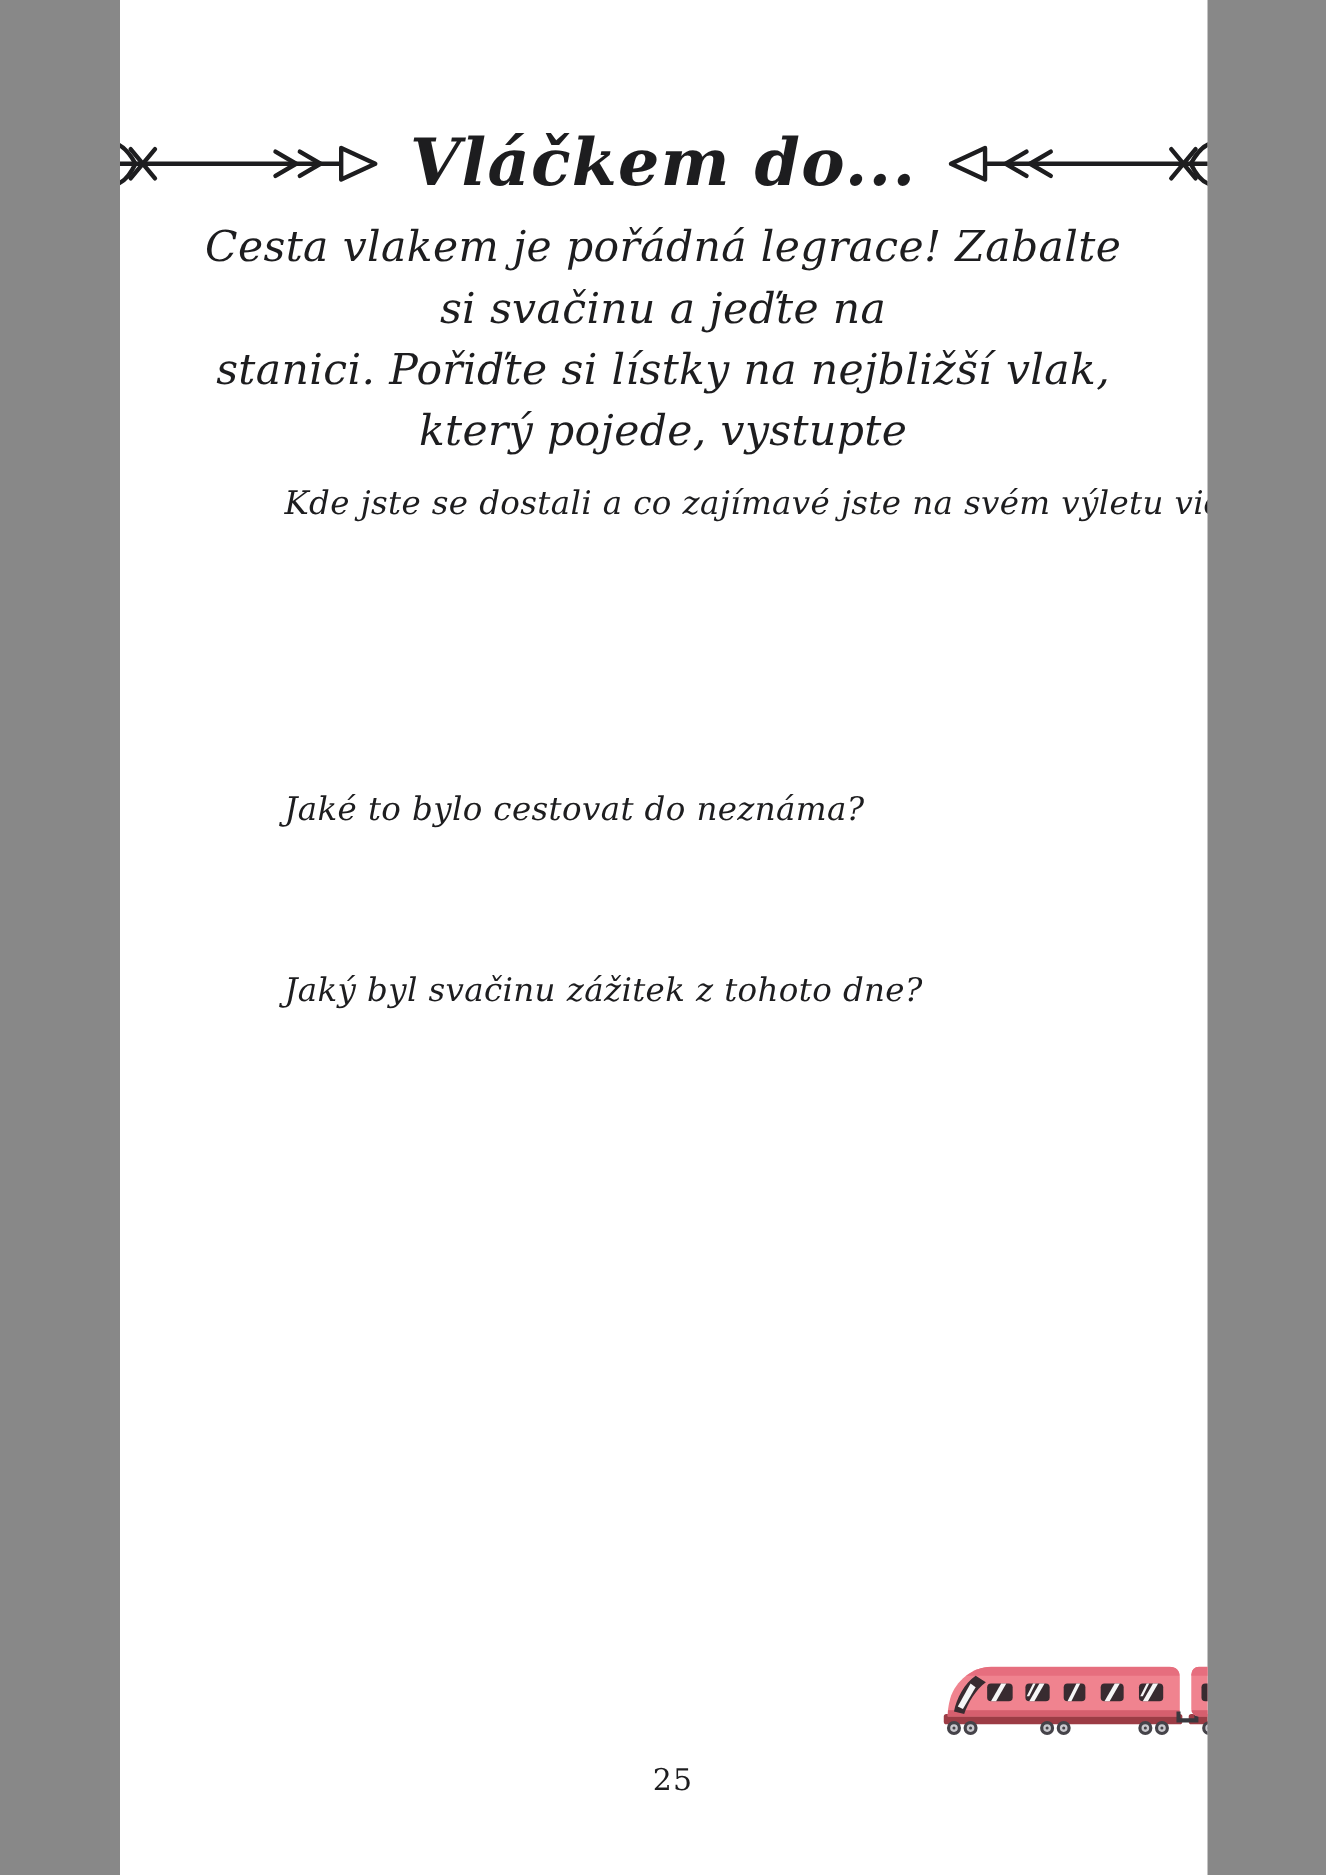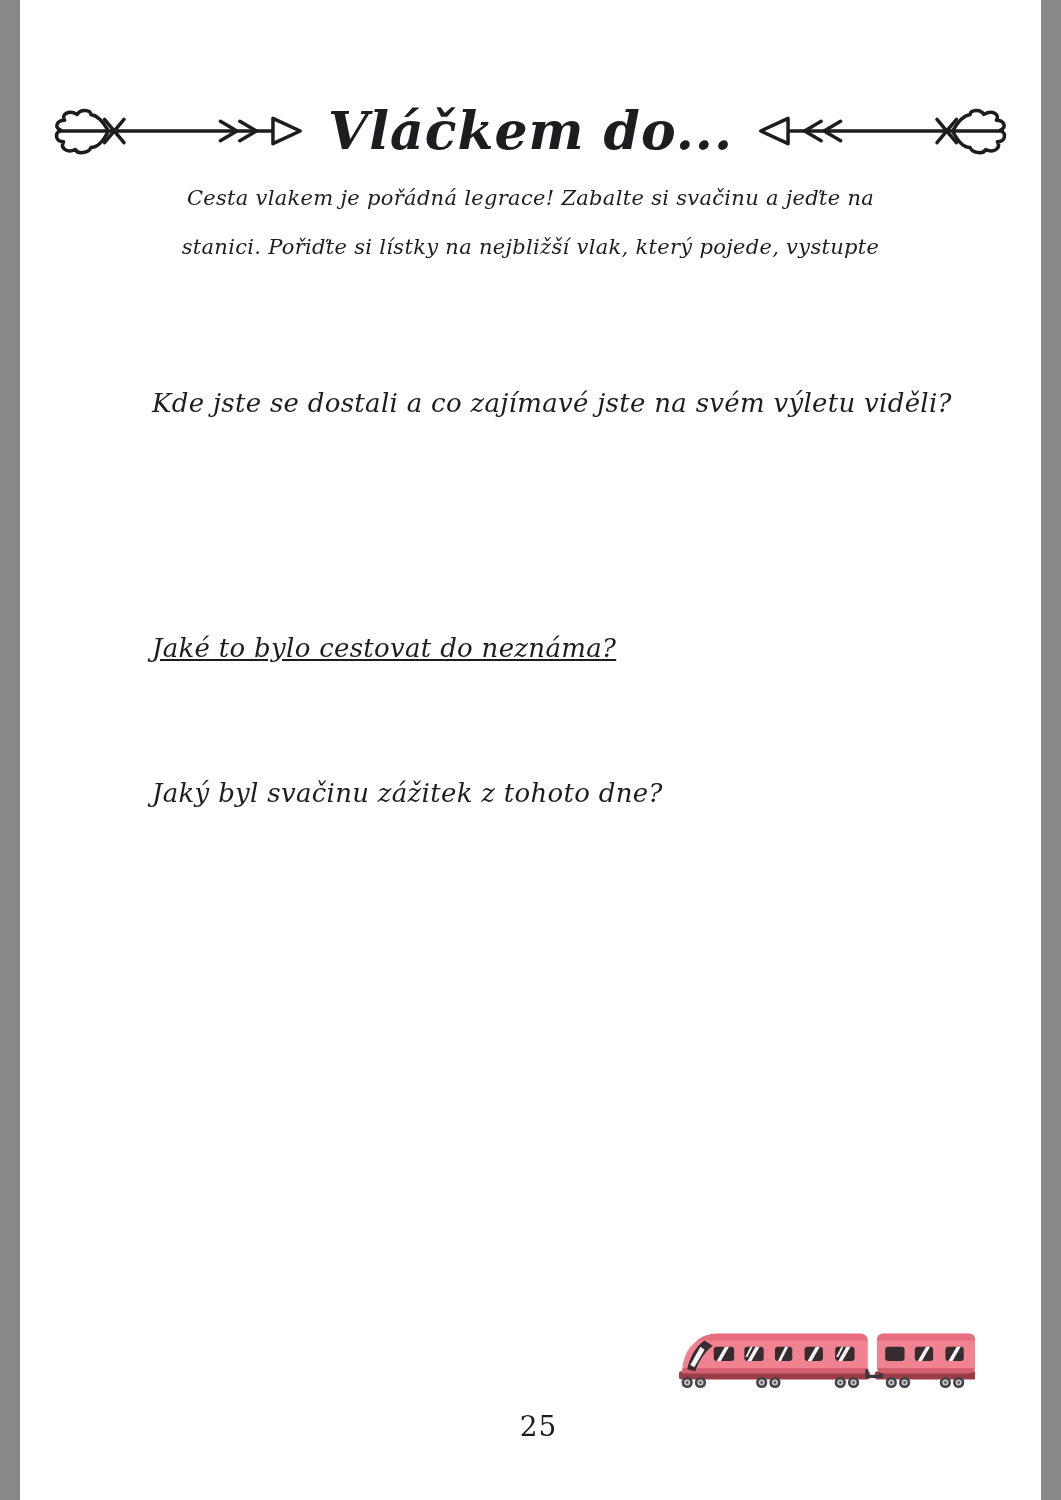--- a/index.html
+++ b/index.html
@@ -1,18 +1,18 @@
 <!DOCTYPE html>
 <html style="--color-ink: #1d1d1f; --color-paper: #ffffff; --color-train_body: #f0838f; --color-train_body_top: #e66e7e; --color-train_stripe: #d65f6e; --color-train_frame: #9c3c45; --color-train_window: #382b30; --color-train_glass_shine: #f6f6f6; --color-train_wheel_outer: #454349; --color-train_wheel_inner: #c9c8cd; --color-train_coupler: #3a383e;"><head>
 <meta charset="utf-8">
 <style>
   html,body{margin:0;padding:0;background:#888;}
   .page{
     position:relative;
-    width:1021px;height:1500px;
+    width:870px;height:1500px;
     margin:0 auto;
     background:var(--color-paper,#fff);
     overflow:hidden;
     font-family:"DejaVu Serif", serif;
     color:var(--color-ink,#1d1d1f);
   }
   
   .title-row{
     position:absolute;top:100px;left:0;right:0;
     display:flex;align-items:center;justify-content:center;gap:20px;
@@ -26,56 +26,56 @@
     font-style:italic;
     letter-spacing:1px;
     white-space:nowrap;
   }
   
   .intro{
     position:absolute;top:174px;left:60px;right:60px;
     margin:0;
     text-align:center;
     font-style:italic;
-    font-size:21px;
+    font-size:34px;
     line-height:49px;
     letter-spacing:.3px;
   }
   
   .question{
     position:absolute;left:108px;right:80px;
     font-style:italic;
     font-size:26px;
     letter-spacing:.3px;
     white-space:nowrap;
     margin-left:24px;
   }
   .q1{top:388px;}
-  .q2{top:633px;text-decoration:underline;}
+  .q2{top:633px;}
   .q3{top:778px;}
   .q4{top:927px;}
   
   .train{
     position:absolute;left:658px;top:1330px;
     width:297px;height:60px;
   }
   .t-body{fill:var(--color-train_body,#f0838f);}
   .t-top{fill:var(--color-train_body_top,#e66e7e);}
   .t-stripe{fill:var(--color-train_stripe,#d65f6e);}
   .t-frame{fill:var(--color-train_frame,#9c3c45);}
   .t-window{fill:var(--color-train_window,#382b30);}
   .t-shine{fill:var(--color-train_glass_shine,#f6f6f6);}
   .t-wheel-o{fill:var(--color-train_wheel_outer,#454349);}
   .t-wheel-i{fill:var(--color-train_wheel_inner,#c9c8cd);}
   .t-coupler{stroke:var(--color-train_coupler,#3a383e);stroke-width:3.2;fill:none;}
   
   .page-number{
     position:absolute;top:1410px;left:16px;right:0;
     text-align:center;
-    font-size:28px;
+    font-size:24px;
     letter-spacing:1px;
   }
   
   .ink-stroke{stroke:var(--color-ink,#1d1d1f);stroke-width:3.6;fill:none;stroke-linecap:round;stroke-linejoin:round;}
 </style>
 </head>
 <body>
 
 <div class="page">
 

